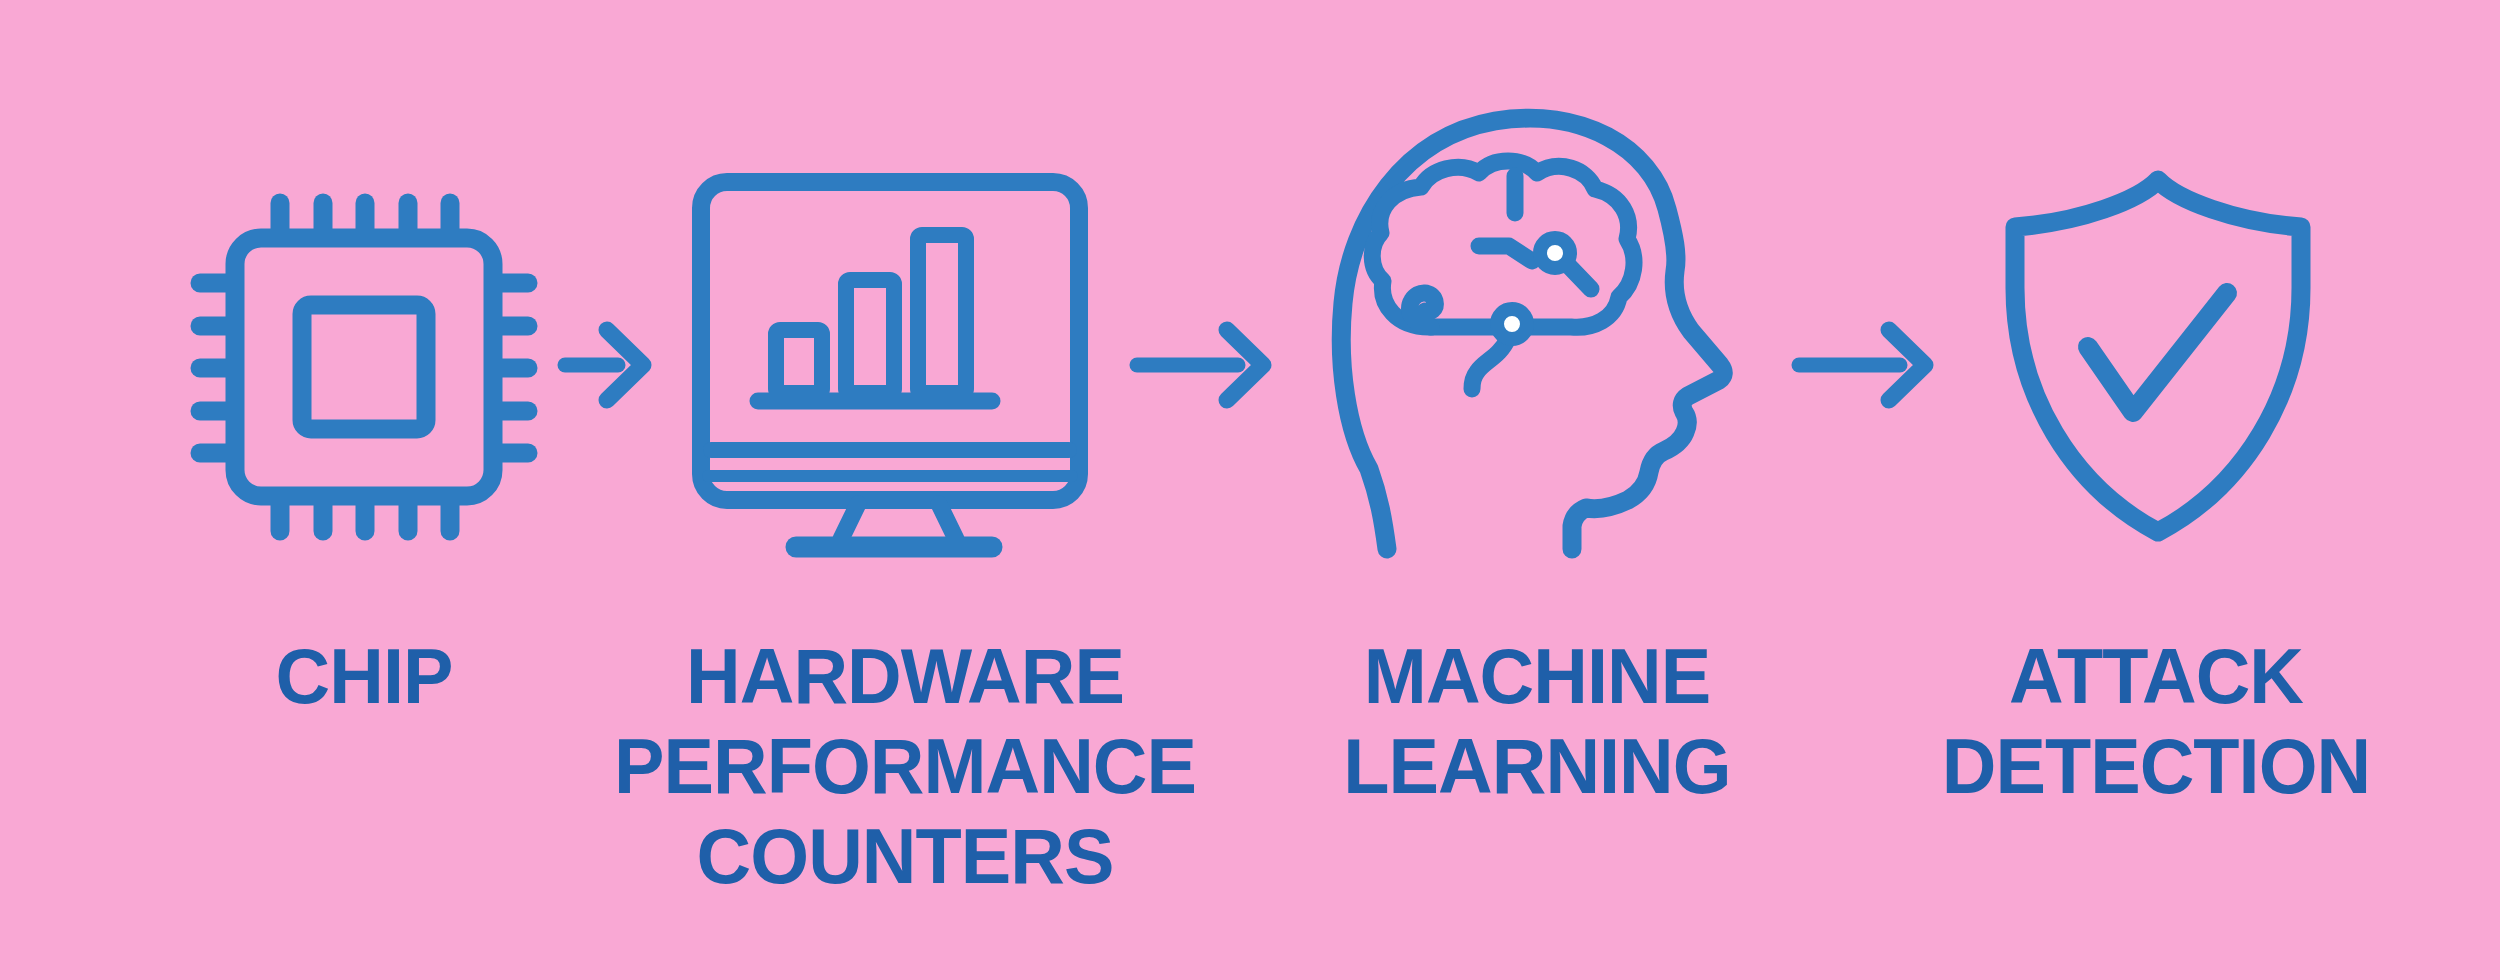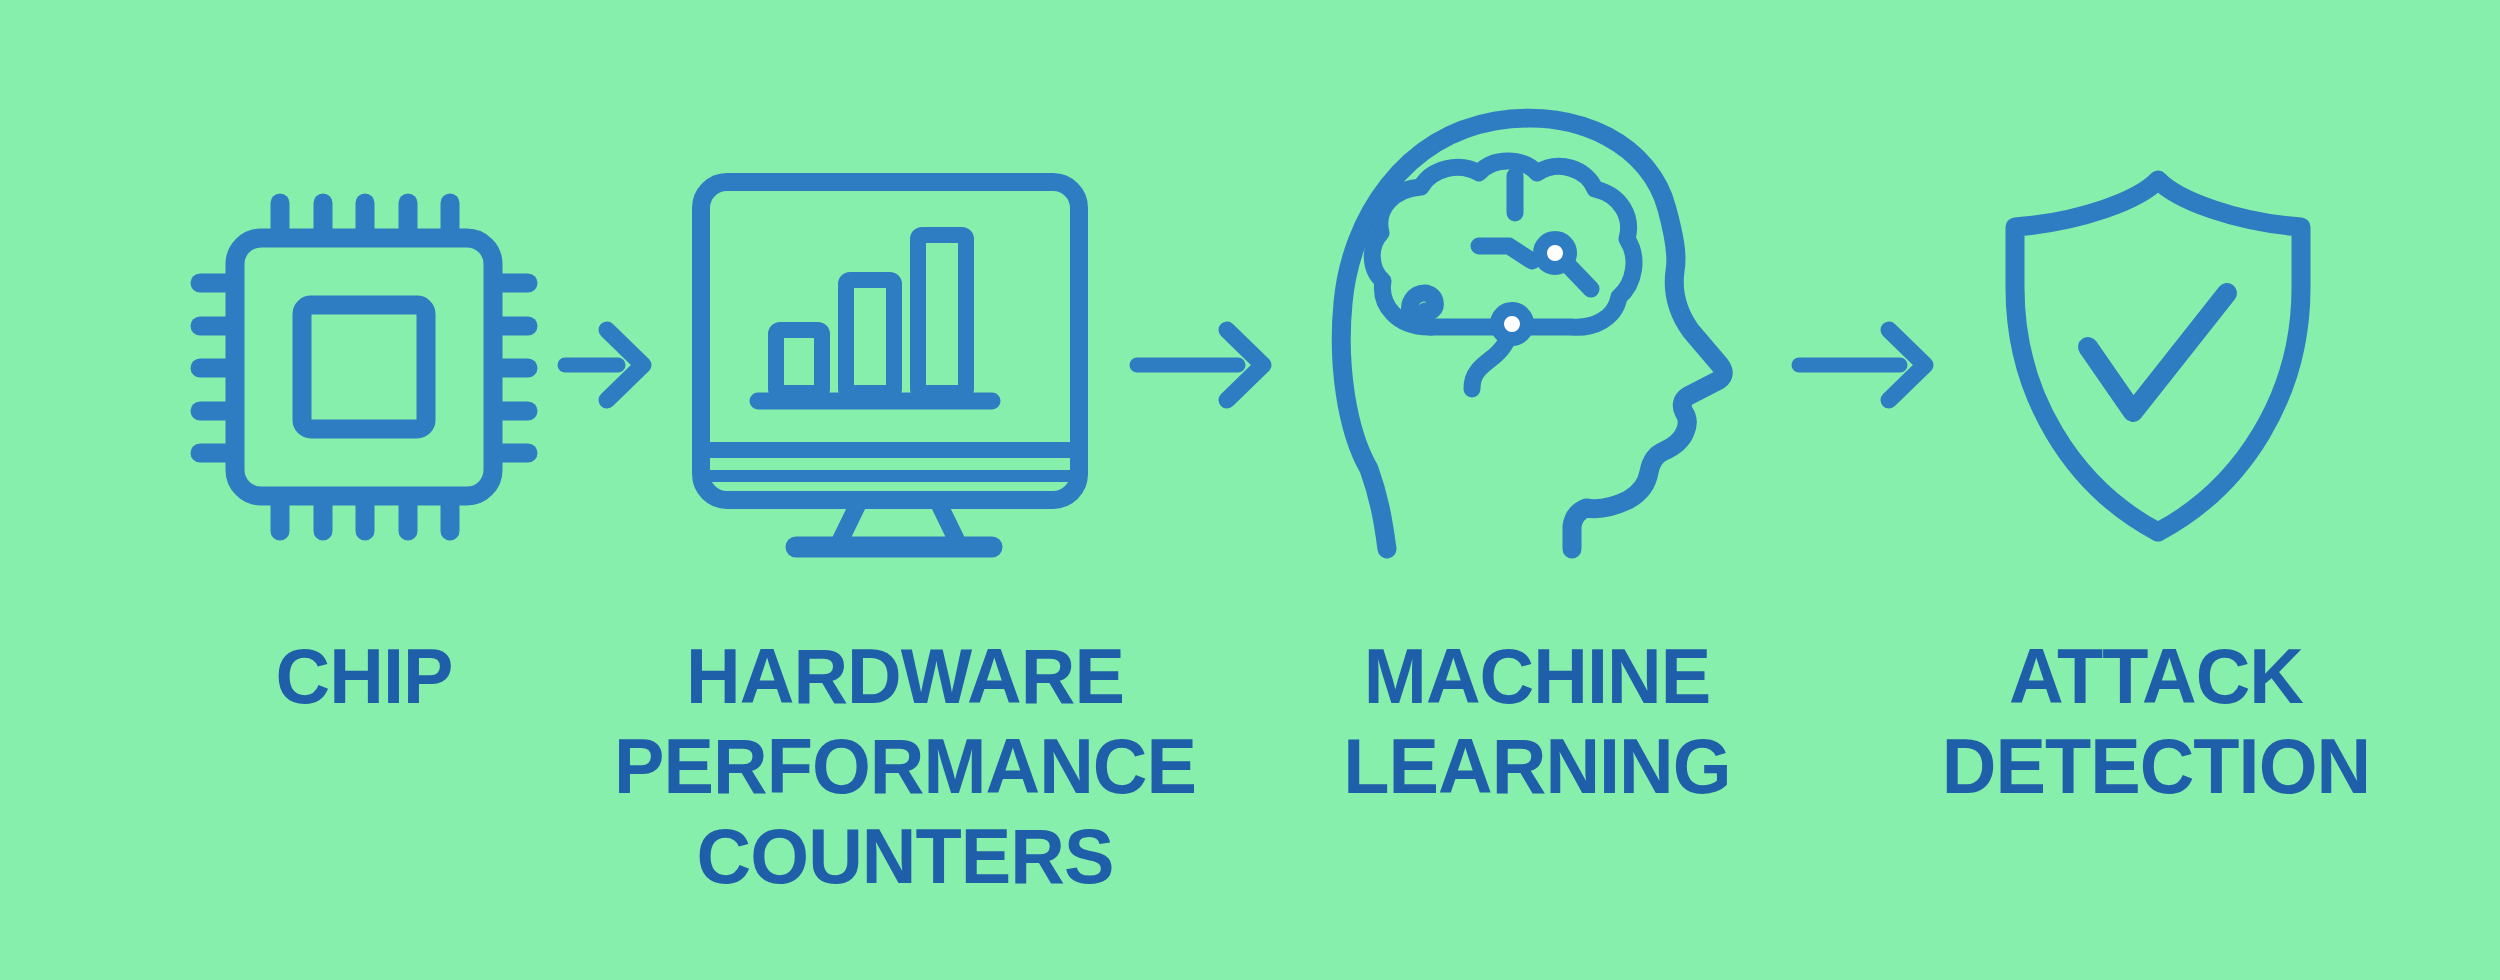--- a/index.html
+++ b/index.html
@@ -1,20 +1,20 @@
 <!DOCTYPE html>
 <html><head>
 <meta charset="utf-8">
 <style>
   html, body { margin: 0; padding: 0; background: #ffffff; }
   .canvas {
     position: relative;
     width: 2500px;
     height: 980px;
-    background: #86efac;
+    background: #f9a8d4;
     overflow: hidden;
     font-family: "Liberation Sans", sans-serif;
   }
   .icon { position: absolute; overflow: visible; }
   .stroke {
     fill: none;
     stroke: #2e7cc1;
     stroke-linecap: round;
     stroke-linejoin: round;
   }

